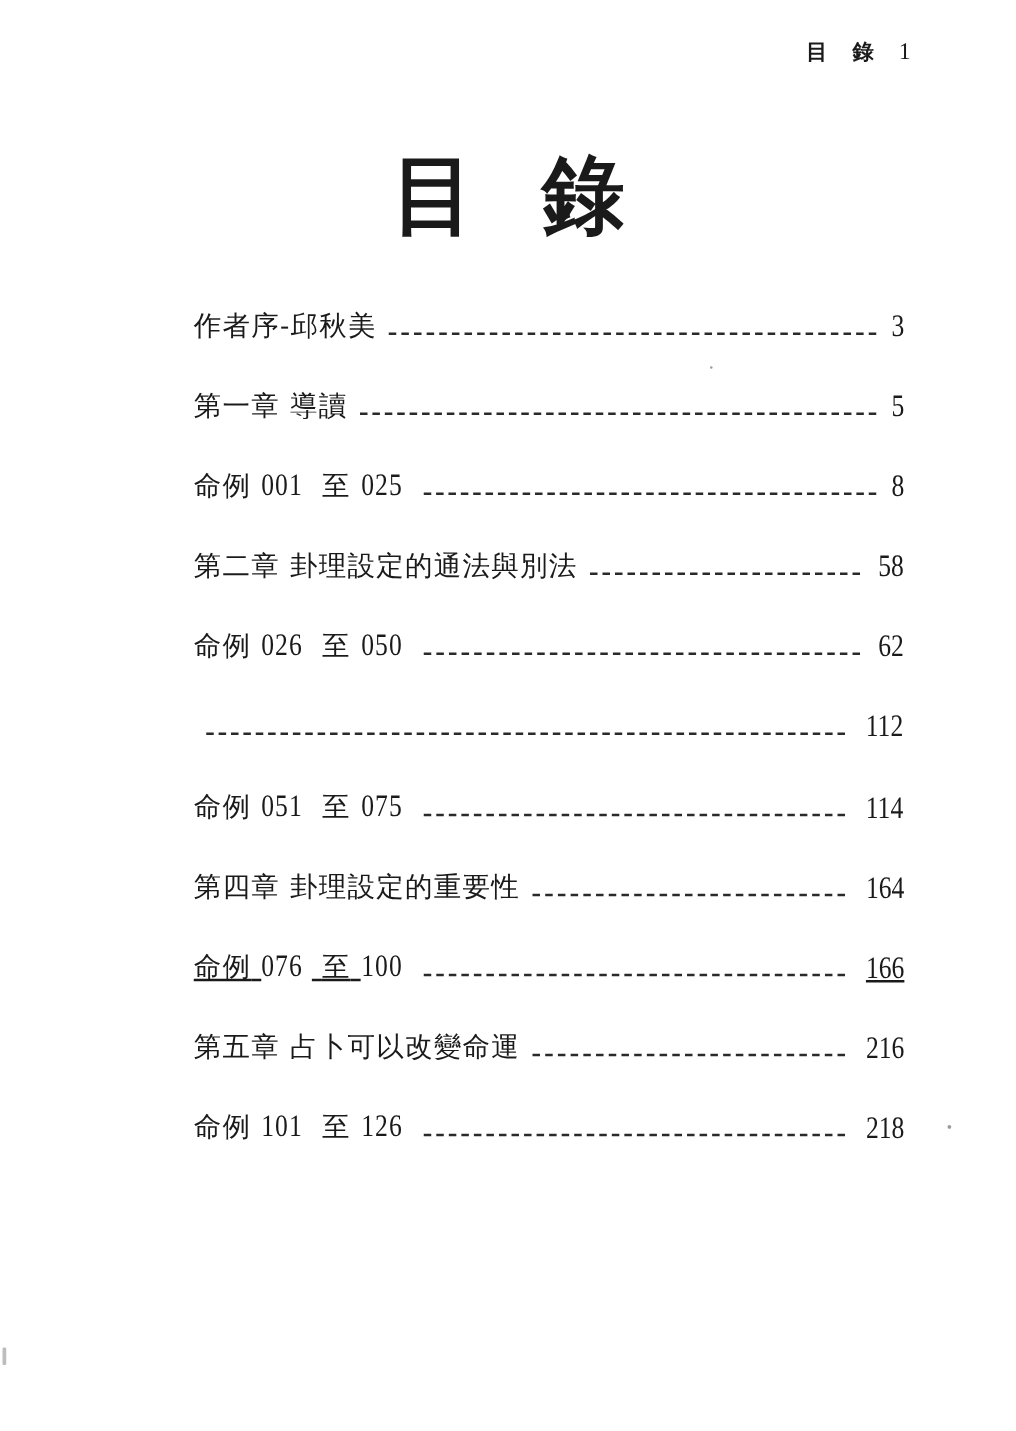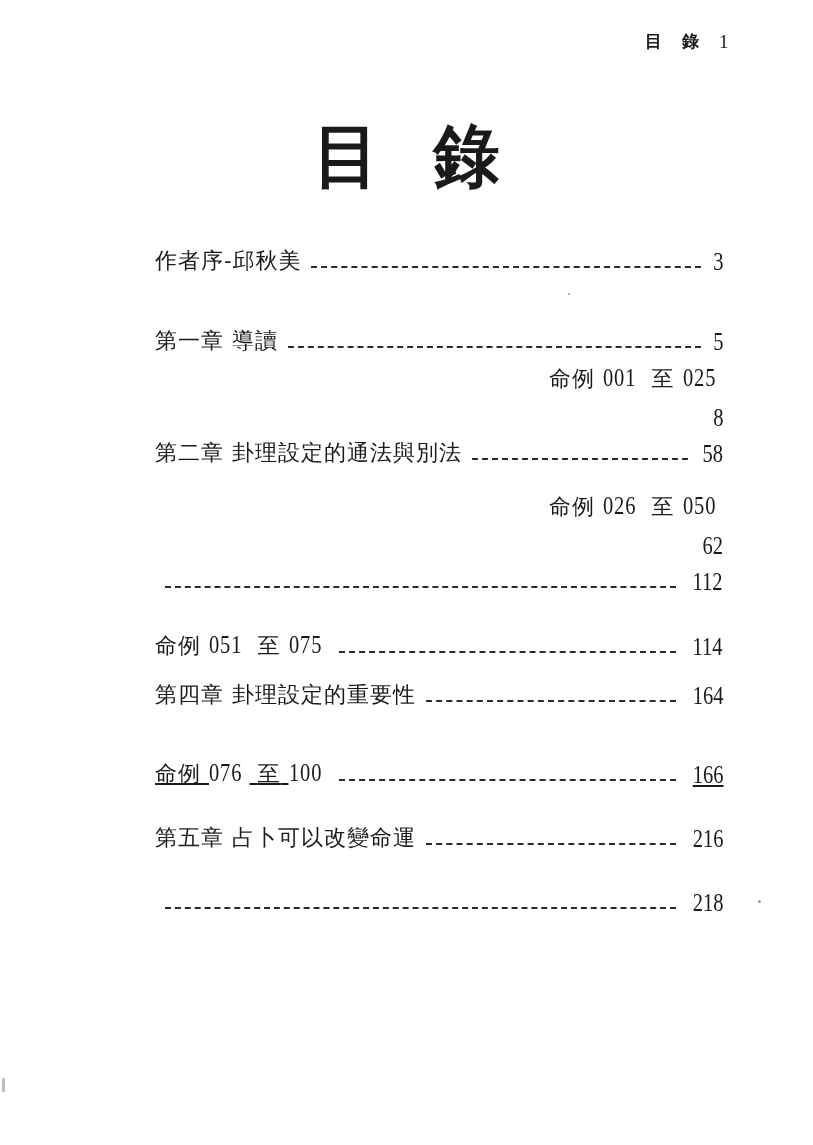--- a/index.html
+++ b/index.html
@@ -103,74 +103,75 @@
 </div>
 
 <div class="toc">
 
   <div class="toc-row" style="top:0px;">
     <span class="toc-label">作者序-邱秋美</span>
     <span class="toc-leader"></span>
     <span class="toc-page">3</span>
   </div>
 
-  <div class="toc-row" style="top:80px;">
+  <div class="toc-row" style="top:64px;">
     <span class="toc-label">第一章 導讀</span>
     <span class="toc-leader"></span>
     <span class="toc-page">5</span>
   </div>
 
-  <div class="toc-row" style="top:128px;flex-direction:column;">
+  <div class="toc-row" style="top:128px;">
     <span class="toc-label"><span>命例</span> <span class="num">001</span> <span>至</span> <span class="num">025</span></span>
     <span class="toc-leader"></span>
     <span class="toc-page">8</span>
   </div>
 
   <div class="toc-row" style="top:192px;">
     <span class="toc-label">第二章 卦理設定的通法與別法</span>
     <span class="toc-leader"></span>
     <span class="toc-page">58</span>
   </div>
 
-  <div class="toc-row" style="top:256px;flex-direction:column;">
+  <div class="toc-row" style="top:256px;">
     <span class="toc-label"><span>命例</span> <span class="num">026</span> <span>至</span> <span class="num">050</span></span>
     <span class="toc-leader"></span>
     <span class="toc-page">62</span>
   </div>
 
   <div class="toc-row" style="top:320px;">
     <span class="toc-leader"></span>
     <span class="toc-page">112</span>
   </div>
 
   <div class="toc-row" style="top:385px;">
     <span class="toc-label"><span>命例</span> <span class="num">051</span> <span>至</span> <span class="num">075</span></span>
     <span class="toc-leader"></span>
     <span class="toc-page">114</span>
   </div>
 
-  <div class="toc-row" style="top:434px;">
+  <div class="toc-row" style="top:449px;">
     <span class="toc-label">第四章 卦理設定的重要性</span>
     <span class="toc-leader"></span>
     <span class="toc-page">164</span>
   </div>
 
   <div class="toc-row" style="top:513px;text-decoration:underline;">
     <span class="toc-label"><span>命例</span> <span class="num">076</span> <span>至</span> <span class="num">100</span></span>
     <span class="toc-leader"></span>
     <span class="toc-page">166</span>
   </div>
 
   <div class="toc-row" style="top:577px;">
     <span class="toc-label">第五章 占卜可以改變命運</span>
     <span class="toc-leader"></span>
     <span class="toc-page">216</span>
   </div>
 
   <div class="toc-row" style="top:641px;">
+    <span class="toc-label"><span>命例</span> <span class="num">101</span> <span>至</span> <span class="num">126</span></span>
     <span class="toc-leader"></span>
     <span class="toc-page">218</span>
   </div>
 
 </div>
 
 <div class="scan-mark" style="left:568px;top:293px;width:2px;height:2px;"></div>
 <div class="scan-mark" style="left:758px;top:900px;width:3px;height:3px;"></div>
 <div class="scan-mark" style="left:2px;top:1078px;width:3px;height:14px;border-radius:1px;background:#bdbdbd;"></div>
 

